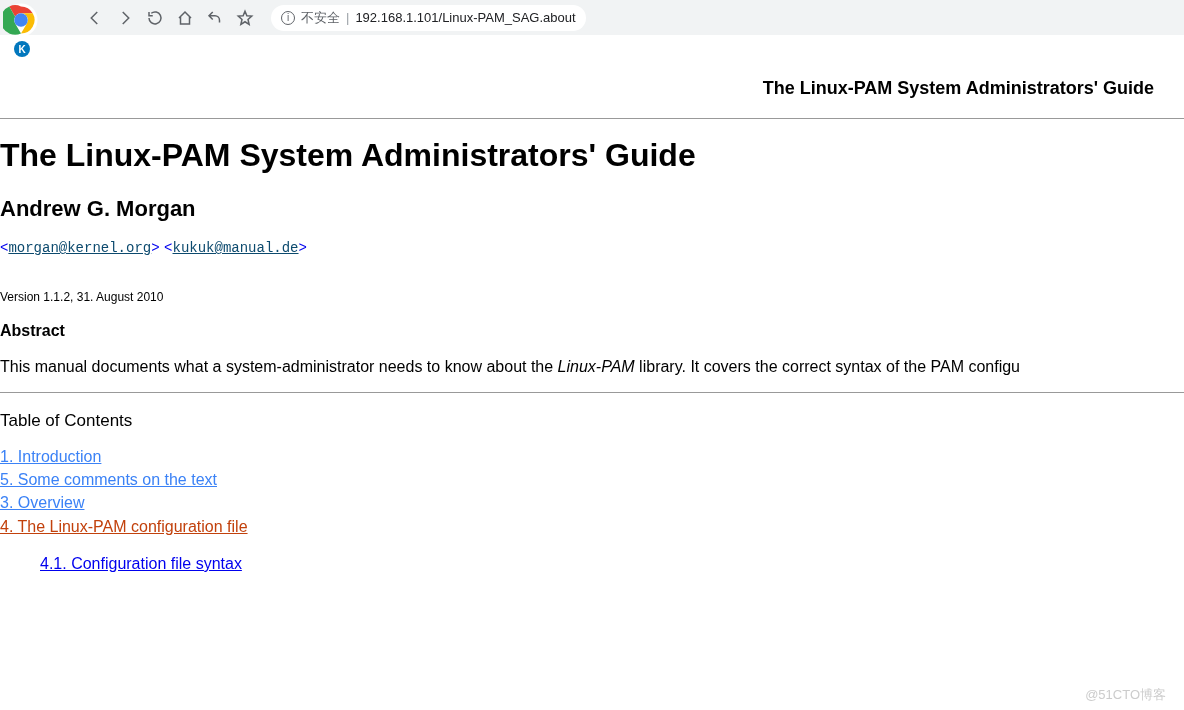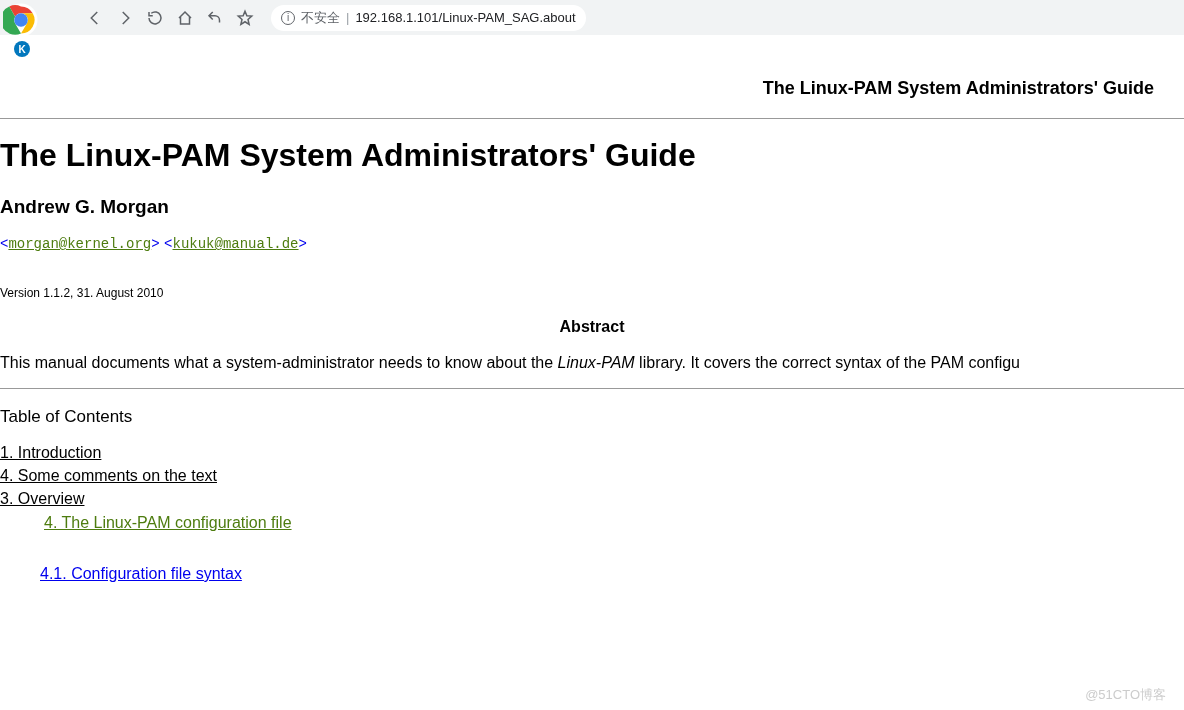--- a/index.html
+++ b/index.html
@@ -34,32 +34,32 @@
     .url-text { color: #202124; }
     
     .bookmarks-bar { height: 28px; display: flex; align-items: center; padding: 0 14px; }
     .bookmark-icon { width: 16px; height: 16px; background: #0277bd; border-radius: 50%; display: flex; align-items: center; justify-content: center; color: #fff; font-size: 10px; font-weight: bold; }
     
     .content { padding: 0 0; }
     .right-header { text-align: right; font-weight: bold; font-size: 18px; padding: 15px 30px 15px 0; }
     hr { border: none; border-top: 1px solid #999; margin: 4px 0 18px 0; }
     
     h1 { font-size: 32px; font-weight: bold; margin: 8px 0 22px 0; }
-    h3.author { font-size: 19px; font-weight: bold; margin: 16px 0 16px 0; }
+    h3.author { font-size: 22px; font-weight: bold; margin: 16px 0 16px 0; }
     .email { font-family: "Courier New", monospace; font-size: 14px; color: #0000ee; margin-bottom: 20px; display: inline-block; }
-    .email a { color: #4d7c0f; text-decoration: underline; }
+    .email a { color: #0c4a6e; text-decoration: underline; }
     .version { font-size: 12px; margin: 14px 0 18px 0; }
-    .abstract-lbl { font-size: 16px; font-weight: bold; margin-bottom: 18px; text-align: center; }
+    .abstract-lbl { font-size: 16px; font-weight: bold; margin-bottom: 18px; }
     .abstract-text { font-size: 16px; margin-bottom: 16px; white-space: nowrap; overflow: hidden; }
     .abstract-text em { font-style: italic; }
     
     .toc-heading { font-size: 17px; font-weight: normal; margin: 14px 0 14px 0; }
-    .toc-list a { color: #000000; text-decoration: underline; font-size: 16px; line-height: 1.45; }
-    .toc-list .l4 a { color: #4d7c0f; margin-left: 44px; }
-    .toc-sub { margin-left: 40px; margin-top: 28px; }
+    .toc-list a { color: #3b82f6; text-decoration: underline; font-size: 16px; line-height: 1.45; }
+    .toc-list .l4 a { color: #c2410c; }
+    .toc-sub { margin-left: 40px; margin-top: 14px; }
     .toc-sub a { color: #0000ee; }
     
     .watermark { position: fixed; bottom: 6px; right: 18px; color: #ccc; font-size: 13px; }
   </style>
 </head>
 <body>
 
 <div class="toolbar">
   <div class="chrome-logo">
     <svg viewBox="0 0 48 48" width="36" height="36">
@@ -132,20 +132,20 @@
   <div class="version">Version 1.1.2, 31. August 2010</div>
   <div class="abstract-lbl">Abstract</div>
   <div class="abstract-text">
     <span>This manual documents what a system-administrator needs to know about the </span><em>Linux-PAM</em><span> library. It covers the correct syntax of the PAM configu</span>
   </div>
   <hr>
   
   <div class="toc-heading">Table of Contents</div>
   <div class="toc-list">
     <div><a href="#">1. Introduction</a></div>
-    <div><a href="#">4. Some comments on the text</a></div>
+    <div><a href="#">5. Some comments on the text</a></div>
     <div><a href="#">3. Overview</a></div>
     <div class="l4"><a href="#">4. The Linux-PAM configuration file</a></div>
     <div class="toc-sub"><a href="#">4.1. Configuration file syntax</a></div>
   </div>
 </div>
 
 <div class="watermark">@51CTO博客</div>
 
 </body></html>

